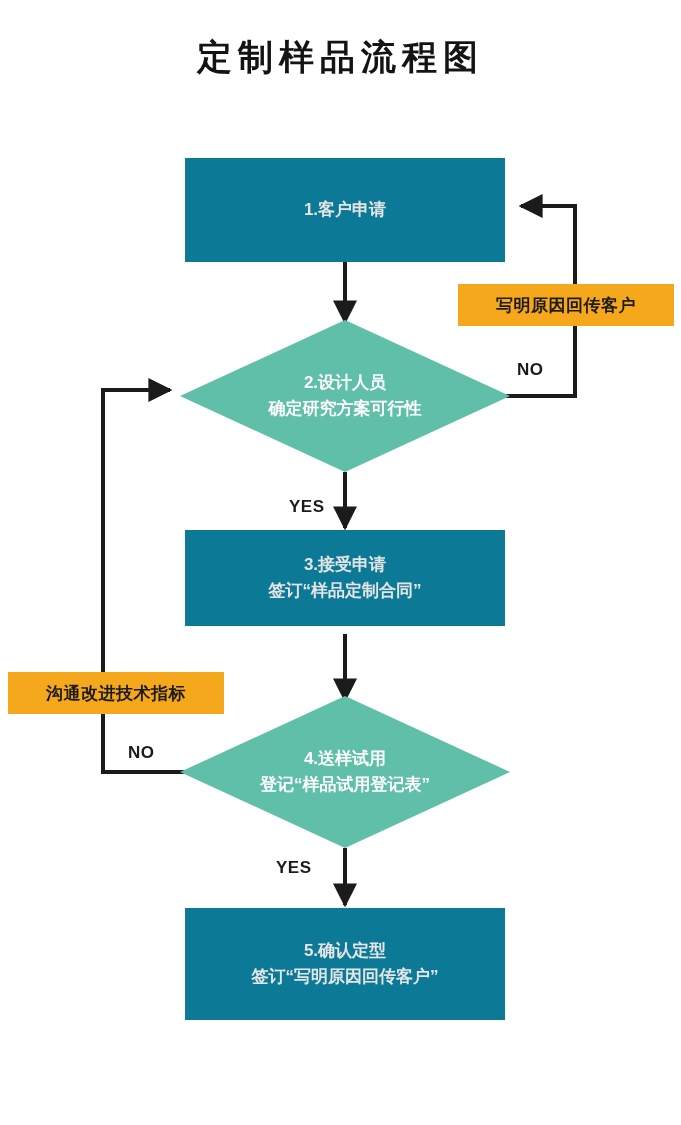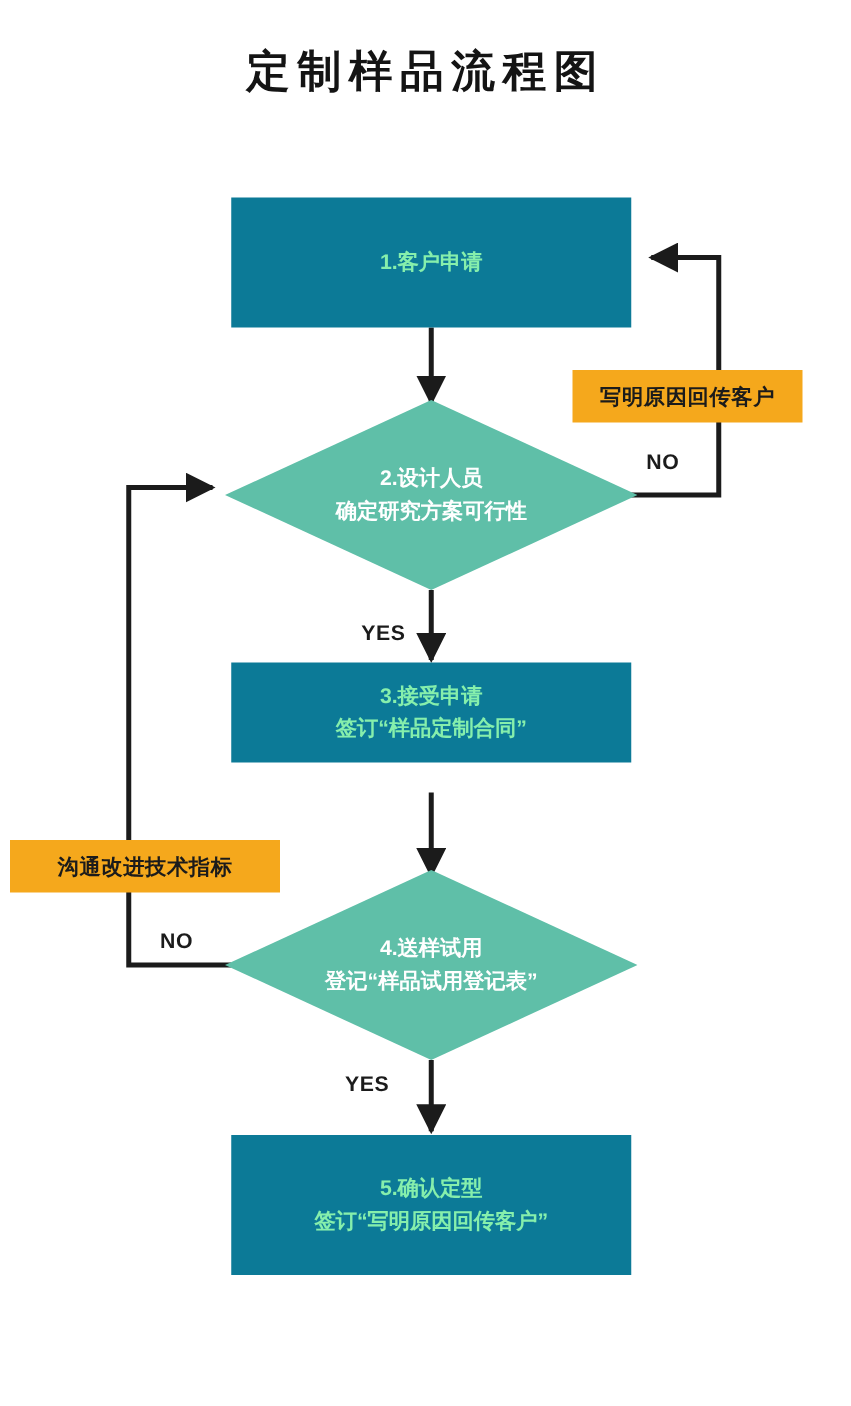--- a/index.html
+++ b/index.html
@@ -34,21 +34,21 @@
     font-family: "DejaVu Serif", "Liberation Serif", serif;
     white-space: nowrap;
   }
   .node {
     position: absolute;
     box-sizing: border-box;
     display: flex;
     flex-direction: column;
     align-items: center;
     justify-content: center;
-    color: #86efac;
+    color: #e5e5e5;
     font-size: 17px;
     font-weight: bold;
     line-height: 1.55;
     text-align: center;
   }
   .rect {
     background: #0c7a97;
   }
   .diamond-wrap {
     position: absolute;
@@ -135,41 +135,41 @@
   <div class="diamond-wrap" style="left:180px;top:320px;width:330px;height:152px;">
     <svg class="diamond-shape" viewBox="0 0 330 152" preserveAspectRatio="none">
       <polygon points="165,0 330,76 165,152 0,76" fill="#5fbfa8"></polygon>
     </svg>
     <div class="diamond-label">
       <div class="line-row">2.设计人员</div>
       <div class="line-row">确定研究方案可行性</div>
     </div>
   </div>
 
-  <div class="node rect" style="left:185px;top:530px;width:320px;height:80px;">
+  <div class="node rect" style="left:185px;top:530px;width:320px;height:96px;">
     <div class="line-row">3.接受申请</div>
     <div class="line-row">签订“样品定制合同”</div>
   </div>
 
   <div class="diamond-wrap" style="left:180px;top:696px;width:330px;height:152px;">
     <svg class="diamond-shape" viewBox="0 0 330 152" preserveAspectRatio="none">
       <polygon points="165,0 330,76 165,152 0,76" fill="#5fbfa8"></polygon>
     </svg>
     <div class="diamond-label">
       <div class="line-row">4.送样试用</div>
       <div class="line-row">登记“样品试用登记表”</div>
     </div>
   </div>
 
   <div class="node rect" style="left:185px;top:908px;width:320px;height:112px;">
     <div class="line-row">5.确认定型</div>
     <div class="line-row">签订“写明原因回传客户”</div>
   </div>
 
-  <div class="note" style="left:458px;top:296px;width:184px;height:42px;">写明原因回传客户</div>
+  <div class="note" style="left:458px;top:284px;width:216px;height:42px;">写明原因回传客户</div>
 
   <div class="note" style="left:8px;top:672px;width:216px;height:42px;">沟通改进技术指标</div>
 
   <div class="edge-label" style="left:517px;top:360px;">NO</div>
   <div class="edge-label" style="left:289px;top:497px;">YES</div>
   <div class="edge-label" style="left:128px;top:743px;">NO</div>
   <div class="edge-label" style="left:276px;top:858px;">YES</div>
 
 </div>
 

